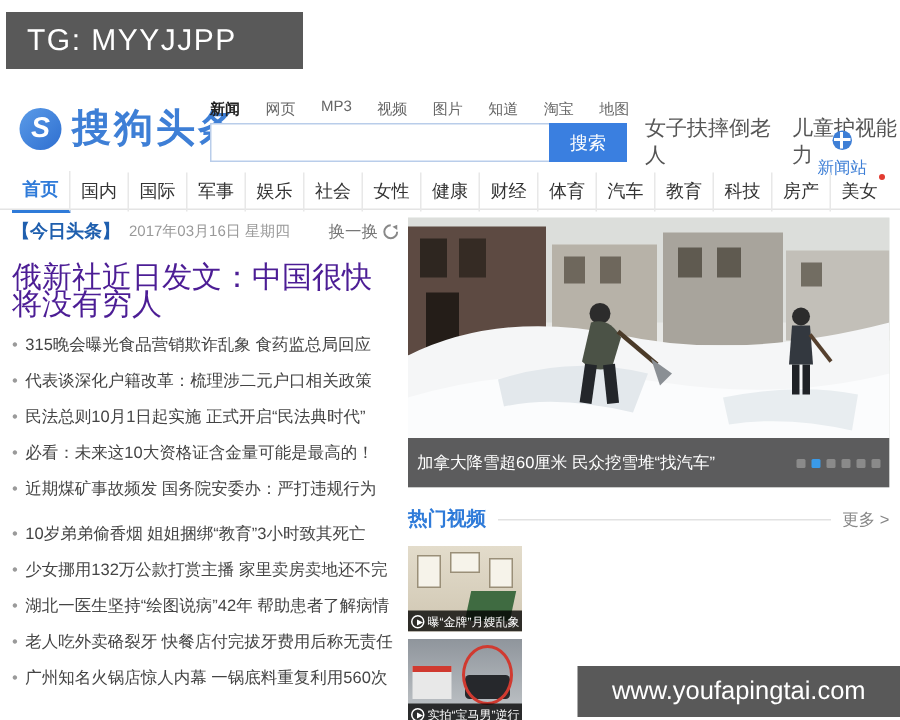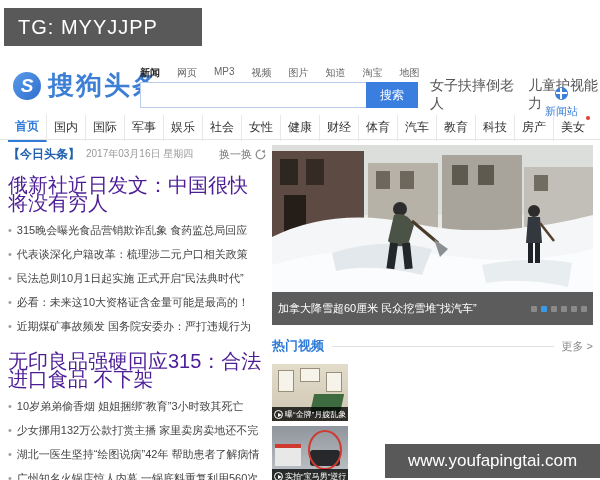--- a/index.html
+++ b/index.html
@@ -174,25 +174,25 @@
 
     <div class="headline">俄新社近日发文：中国很快将没有穷人</div>
     <ul class="news-list">
       <li>315晚会曝光食品营销欺诈乱象 食药监总局回应</li>
       <li>代表谈深化户籍改革：梳理涉二元户口相关政策</li>
       <li>民法总则10月1日起实施 正式开启“民法典时代”</li>
       <li>必看：未来这10大资格证含金量可能是最高的！</li>
       <li>近期煤矿事故频发 国务院安委办：严打违规行为</li>
     </ul>
 
-    <div class="headline group2">无印良品强硬回应315：合法进口食品 不下架</div>
     <ul class="news-list">
       <li>10岁弟弟偷香烟 姐姐捆绑“教育”3小时致其死亡</li>
       <li>少女挪用132万公款打赏主播 家里卖房卖地还不完</li>
       <li>湖北一医生坚持“绘图说病”42年 帮助患者了解病情</li>
+      <li>老人吃外卖硌裂牙 快餐店付完拔牙费用后称无责任</li>
       <li>广州知名火锅店惊人内幕 一锅底料重复利用560次</li>
     </ul>
   </div>
 
   <div class="right-col">
     <div class="photo">
       <svg width="321" height="180" viewBox="0 0 321 180">
         <rect width="321" height="180" fill="#e8e9e7"></rect>
         <rect width="321" height="70" fill="#dcdedb"></rect>
         <rect x="0" y="6" width="92" height="86" fill="#5d4a42"></rect>

